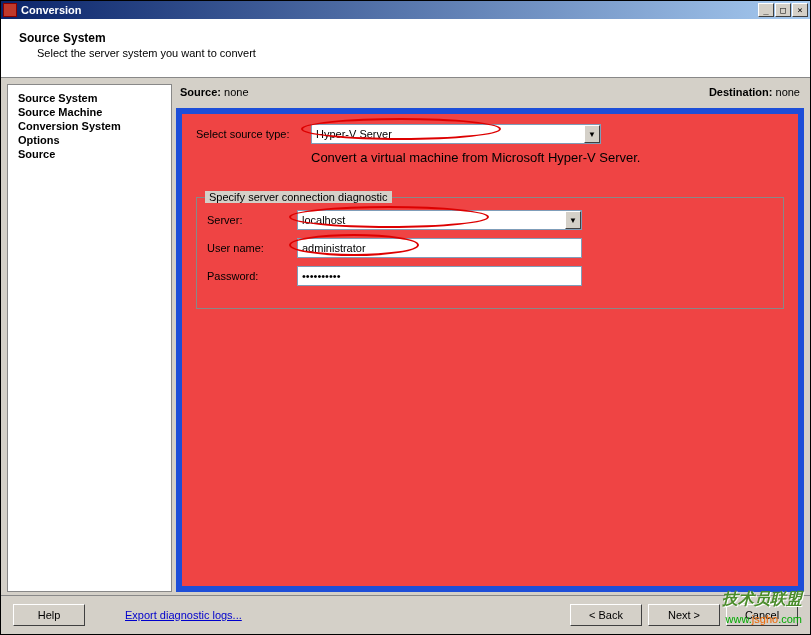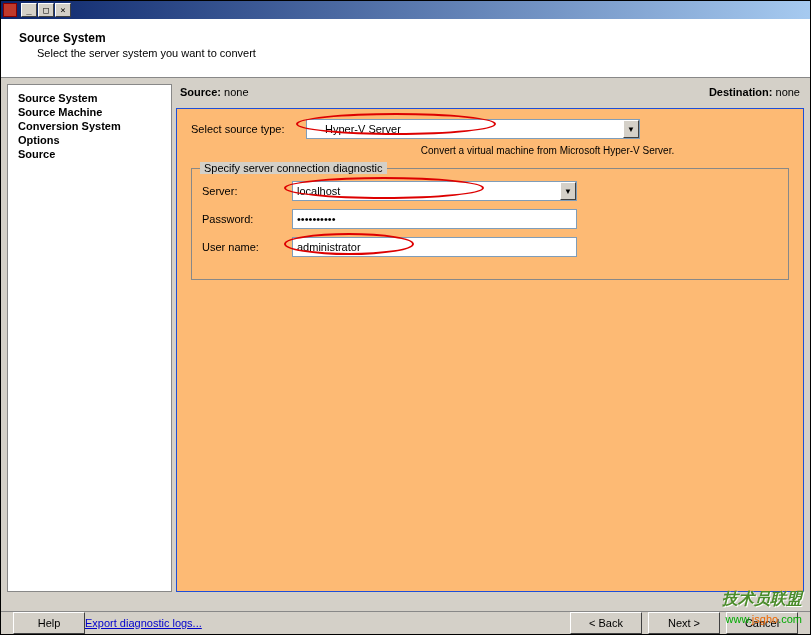--- a/index.html
+++ b/index.html
@@ -14,52 +14,53 @@
 .header-title { font-weight: bold; font-size: 12px; }
 .header-sub { margin-left: 18px; margin-top: 2px; }
 .body { display: flex; padding: 6px; gap: 4px; height: 520px; }
 .sidebar { width: 165px; background: #fff; border: 1px solid #888; padding: 6px 10px; }
 .sidebar-item { padding: 1px 0; cursor: pointer; font-weight: bold; }
 .sidebar-item.active { font-weight: bold; }
 .main { flex: 1; display: flex; flex-direction: column; }
 .status-row { padding: 2px 4px 10px; display: flex; }
 .status-left { flex: 1; }
 .status-label { font-weight: bold; }
-.form-body { flex: 1; background: #fdba74; border: 1px solid #1d4ed8; padding: 10px 14px; }
+.form-body { flex: 1; background: #ef4444; border: 6px solid #1d4ed8; padding: 10px 14px; }
 .row { display: flex; align-items: center; margin-bottom: 6px; }
 .lbl { width: 115px; text-align: left; }
 .select-wrap { position: relative; }
-.select { width: 334px; height: 20px; border: 1px solid #7f9db9; background: #fff; padding: 2px 18px; appearance: none; font-size: 11px; }
+.select { width: 290px; height: 20px; border: 1px solid #7f9db9; background: #fff; padding: 2px 4px; appearance: none; font-size: 11px; }
 .select-btn { position: absolute; right: 1px; top: 1px; width: 16px; height: 18px; background: #d4d0c8; border: 1px solid #fff; border-right-color: #404040; border-bottom-color: #404040; display: flex; align-items: center; justify-content: center; font-size: 8px; pointer-events: none; }
-.desc { margin-left: 115px; margin-bottom: 12px; font-size: 10px; text-align: center; }
+.desc { margin-left: 115px; margin-bottom: 32px; font-size: 13px; }
 .fieldset { border: 1px solid #888; padding: 12px 10px 14px; position: relative; }
 .legend { position: absolute; top: -7px; left: 8px; background: #d4d0c8; padding: 0 4px; }
 .field-row { display: flex; align-items: center; margin-bottom: 8px; gap: 20px; }
 .field-lbl { width: 70px; }
 .text-input { width: 285px; height: 20px; border: 1px solid #7f9db9; background: #fff; padding: 2px 4px; font-size: 11px; }
 .combo-wrap { position: relative; }
-.footer { position: absolute; bottom: 0; left: 0; right: 0; padding: 0 12px; display: flex; align-items: center; border-top: 1px solid #888; }
+.footer { position: absolute; bottom: 0; left: 0; right: 0; padding: 8px 12px; display: flex; align-items: center; border-top: 1px solid #888; gap: 30px; }
 .btn { height: 22px; padding: 0 14px; background: #d4d0c8; border: 1px solid #fff; border-right-color: #404040; border-bottom-color: #404040; cursor: pointer; font-size: 11px; min-width: 72px; }
-.link { color: #0000cc; text-decoration: underline; cursor: pointer; }
+.link { color: #0000cc; text-decoration: underline; cursor: pointer; margin-left: 10px; }
 .footer-spacer { flex: 1; }
 .footer-btns { display: flex; gap: 6px; }
 .annot { position: absolute; border: 2px solid #d00; border-radius: 50%; pointer-events: none; }
 .watermark { position: absolute; right: 8px; bottom: 8px; text-align: right; pointer-events: none; }
 .wm-top { font-size: 16px; font-weight: bold; font-style: italic; color: #4a8c2a; text-shadow: 1px 1px 0 #fff; }
 .wm-bot { font-size: 14px; font-weight: normal; }
 .wm-bot .w { color: #0a0; }
 .wm-bot .o { color: #e60; }
 </style>
 </head>
 <body>
 
 <div class="window">
 
   <div class="titlebar">
     <span class="titlebar-icon"></span>
+    <span class="titlebar-text">Conversion</span>
     <div class="titlebar-btns">
       <div class="titlebar-btn">_</div>
       <div class="titlebar-btn">□</div>
       <div class="titlebar-btn">×</div>
     </div>
   </div>
 
   <div class="header">
     <div class="header-title">Source System</div>
     <div class="header-sub">Select the server system you want to convert</div>
@@ -103,30 +104,30 @@
           <div class="field-row">
             <div class="field-lbl">Server:</div>
             <div class="combo-wrap">
               <input class="text-input" value="localhost" style="">
               <div class="select-btn">▼</div>
               <div class="annot" style="left:-8px; top:-4px; width:200px; height:22px;"></div>
             </div>
           </div>
 
           <div class="field-row">
-            <div class="field-lbl">Password:</div>
-            <input class="text-input" type="text" value="••••••••••" style="">
-          </div>
-
-          <div class="field-row">
             <div class="field-lbl">User name:</div>
             <div style="position:relative;">
               <input class="text-input" value="administrator" style="">
               <div class="annot" style="left:-8px; top:-4px; width:130px; height:22px;"></div>
             </div>
+          </div>
+
+          <div class="field-row">
+            <div class="field-lbl">Password:</div>
+            <input class="text-input" type="text" value="••••••••••" style="">
           </div>
         </div>
       </div>
     </div>
   </div>
 
   <div class="footer">
     <button class="btn">Help</button>
     <a class="link">Export diagnostic logs...</a>
     <div class="footer-spacer"></div>

